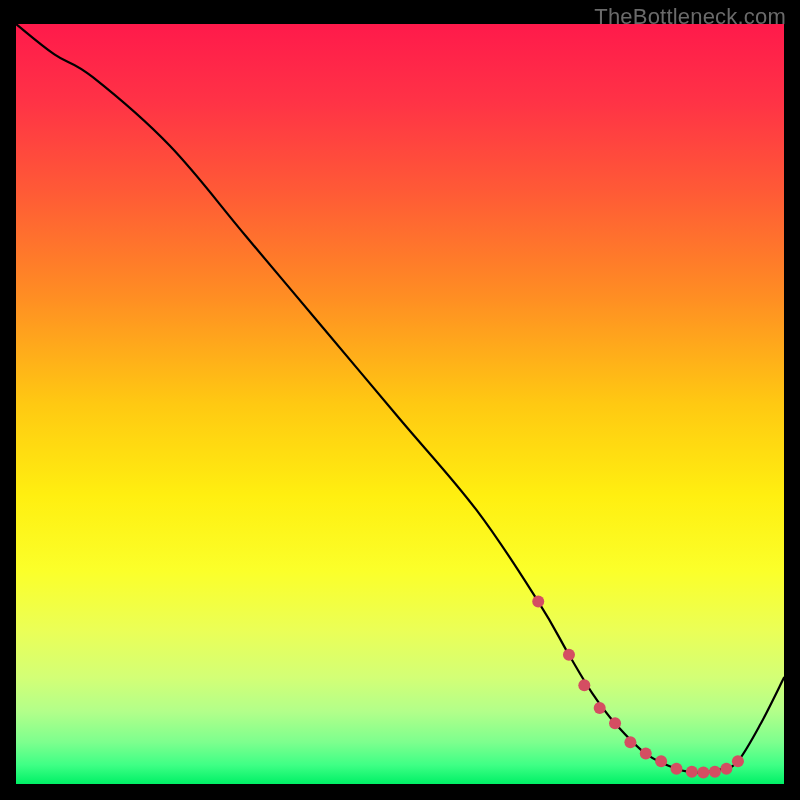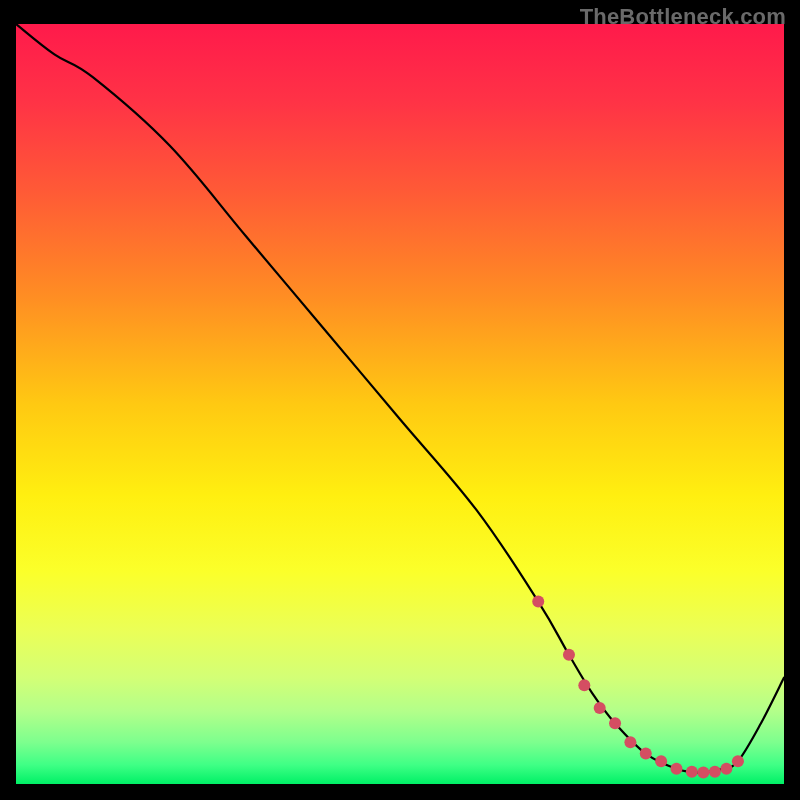--- a/index.html
+++ b/index.html
@@ -28,21 +28,21 @@
     display: block;
     width: 768px;
     height: 760px;
   }
   .watermark {
     position: absolute;
     top: 4px;
     right: 14px;
     color: #6a6a6a;
     font-size: 22px;
-    font-weight: 700;
+    font-weight: 400;
     letter-spacing: 0.2px;
     user-select: none;
     margin-left: 33px;
   }
 </style>
 </head>
 <body>
 
 <div class="stage">
 

